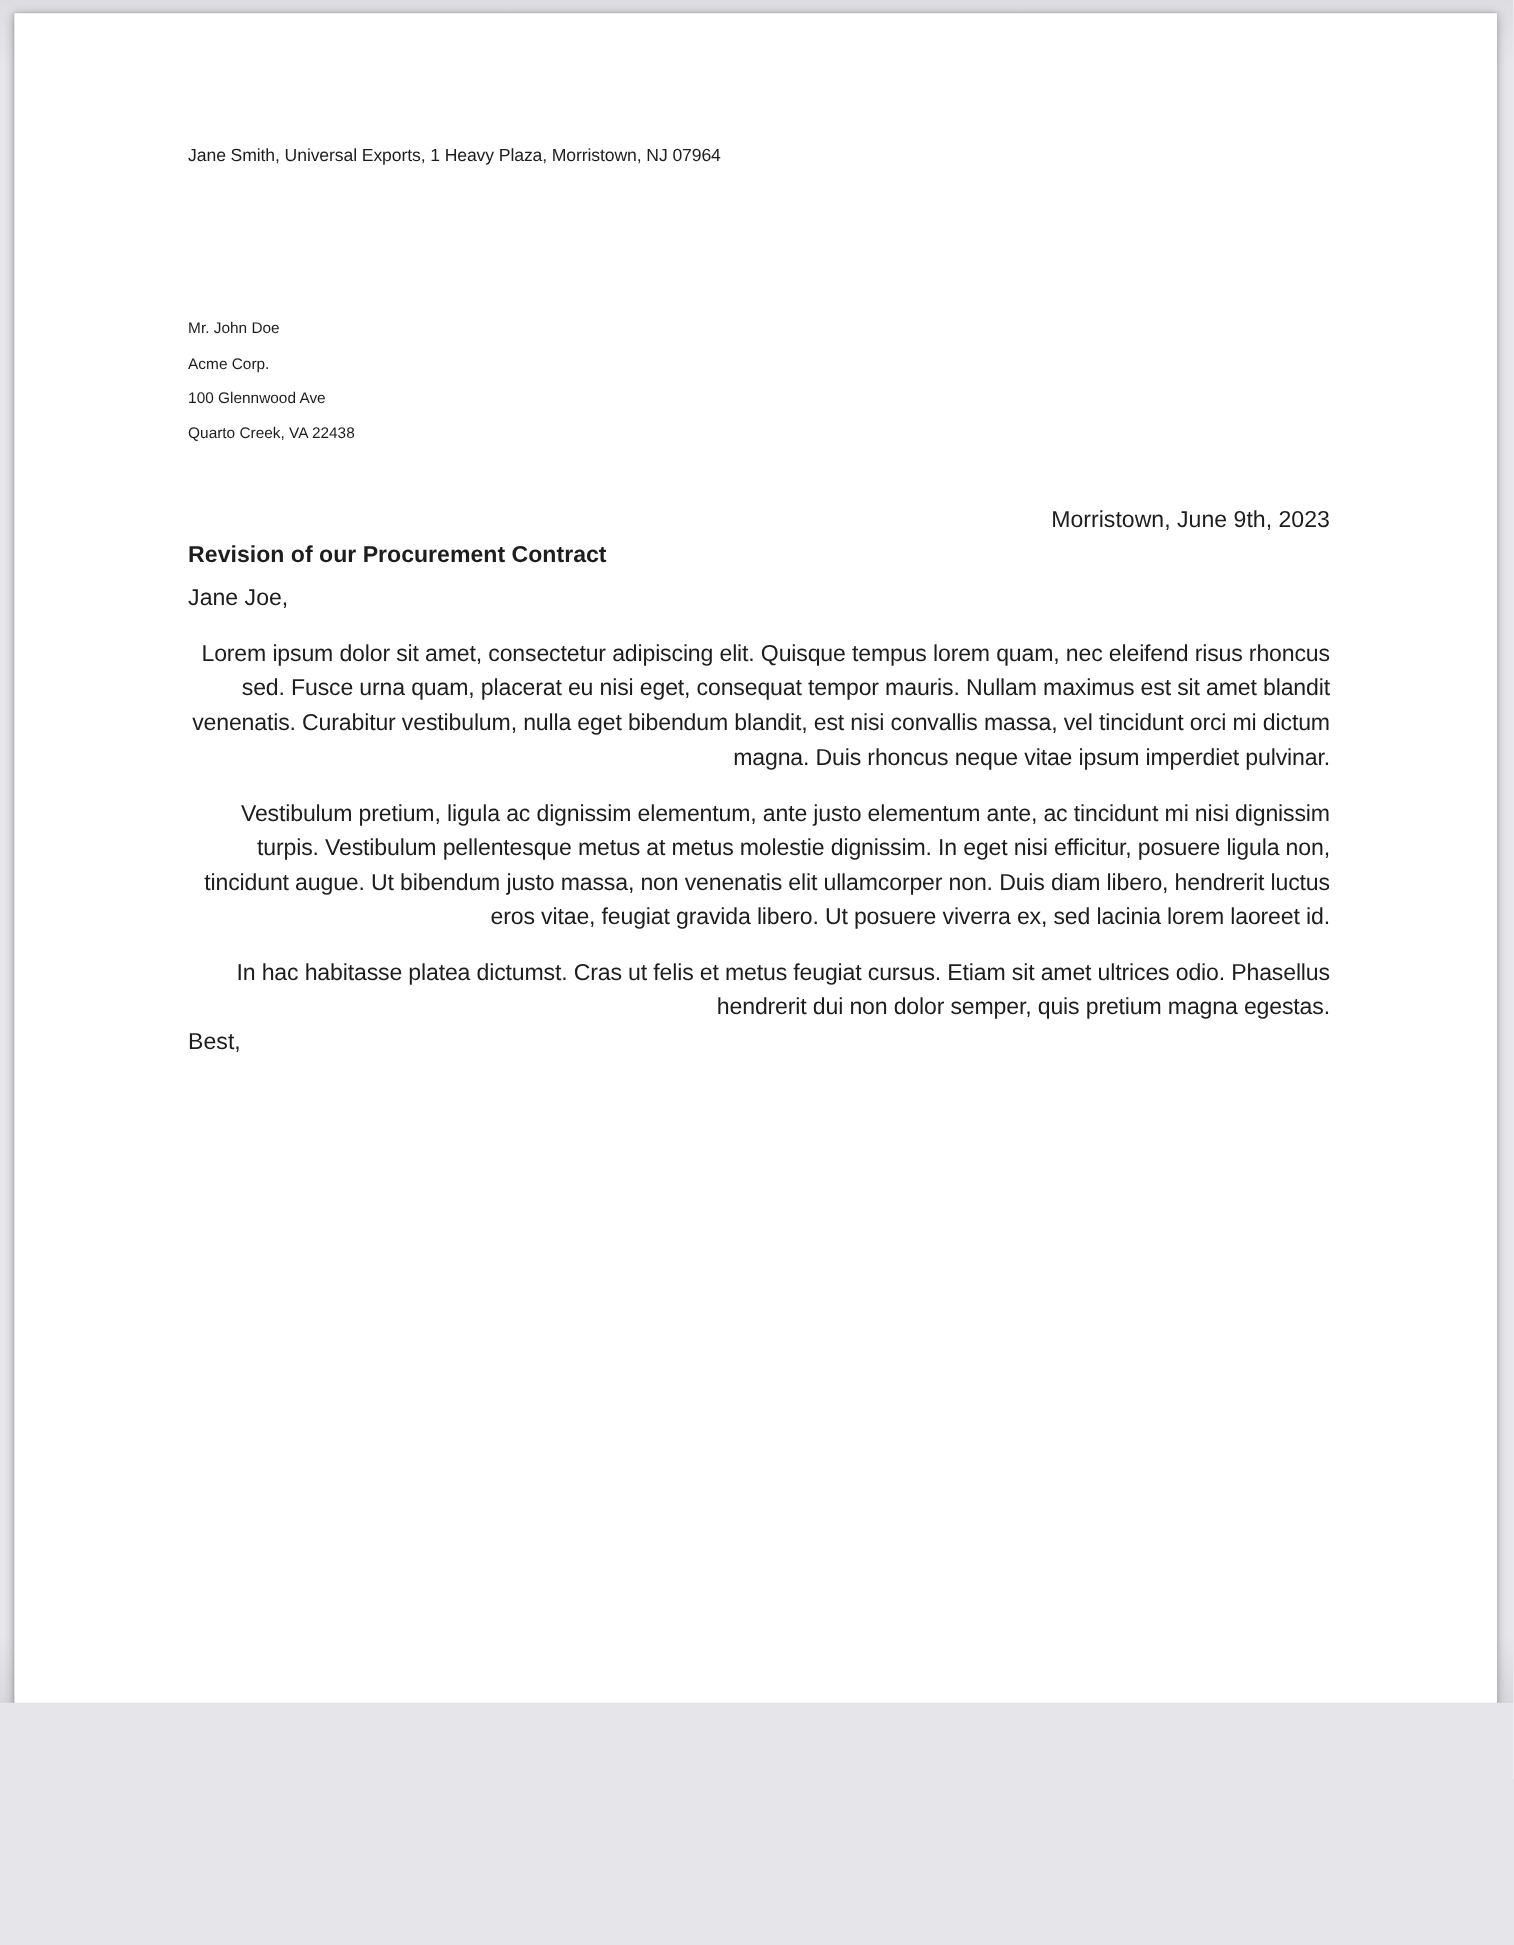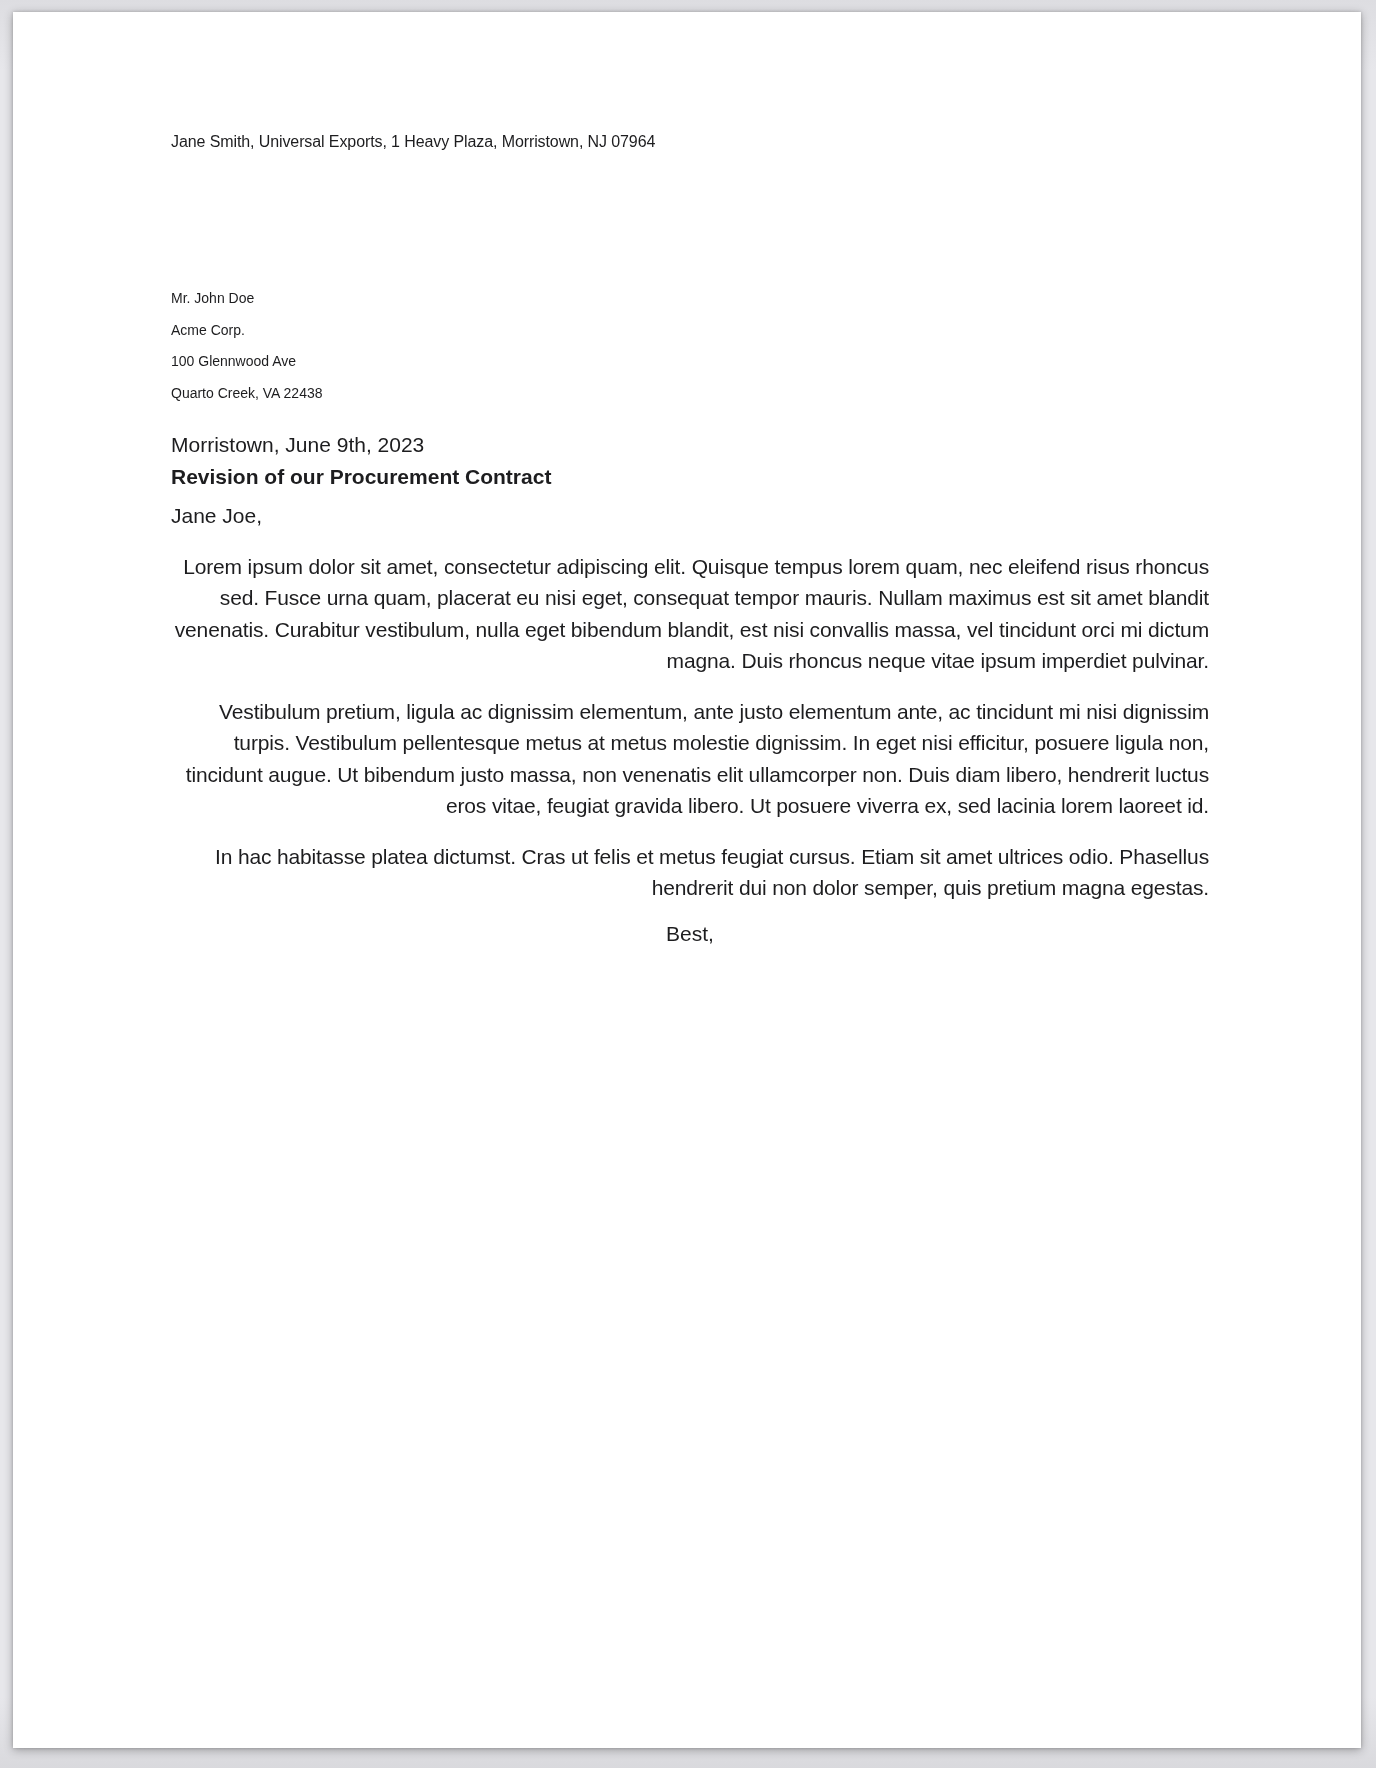--- a/index.html
+++ b/index.html
@@ -8,21 +8,21 @@
   }
   body {
     width: 1376px;
     height: 1768px;
     background: #e6e6ea;
     font-family: "Liberation Sans", "DejaVu Sans", sans-serif;
   }
   .backdrop {
     position: relative;
     width: 1376px;
-    height: 1768px;
+    height: 1548px;
     background: linear-gradient(180deg, #dddde1 0%, #e7e7eb 4%, #e7e7eb 96%, #d9d9dd 100%);
     overflow: hidden;
   }
   .sheet {
     position: absolute;
     left: 13px;
     top: 12px;
     width: 1348px;
     height: 1736px;
     background: #ffffff;
@@ -36,45 +36,44 @@
     line-height: 22px;
     letter-spacing: -0.1px;
     white-space: nowrap;
   }
   .recipient {
     margin-top: 130px;
     font-size: 14px;
     line-height: 31.5px;
   }
   .date-line {
-    margin-top: 20px;
+    margin-top: 48px;
     font-size: 21px;
     line-height: 31.5px;
+    text-align: right;
   }
   .subject {
     font-size: 21px;
     line-height: 31.5px;
     font-weight: bold;
   }
   p {
     margin: 0;
     font-size: 21px;
     line-height: 31.5px;
   }
   .salutation {
     margin-top: 8px;
   }
   .body-par {
     margin-top: 19px;
     letter-spacing: -0.15px;
     text-align: right;
   }
   .closing {
-    margin-top: 14px;
-    text-align: center;
   }
   .signature {
     margin-top: 95px;
   }
 </style>
 </head>
 <body>
 
 <div class="backdrop">
   <div class="sheet">

